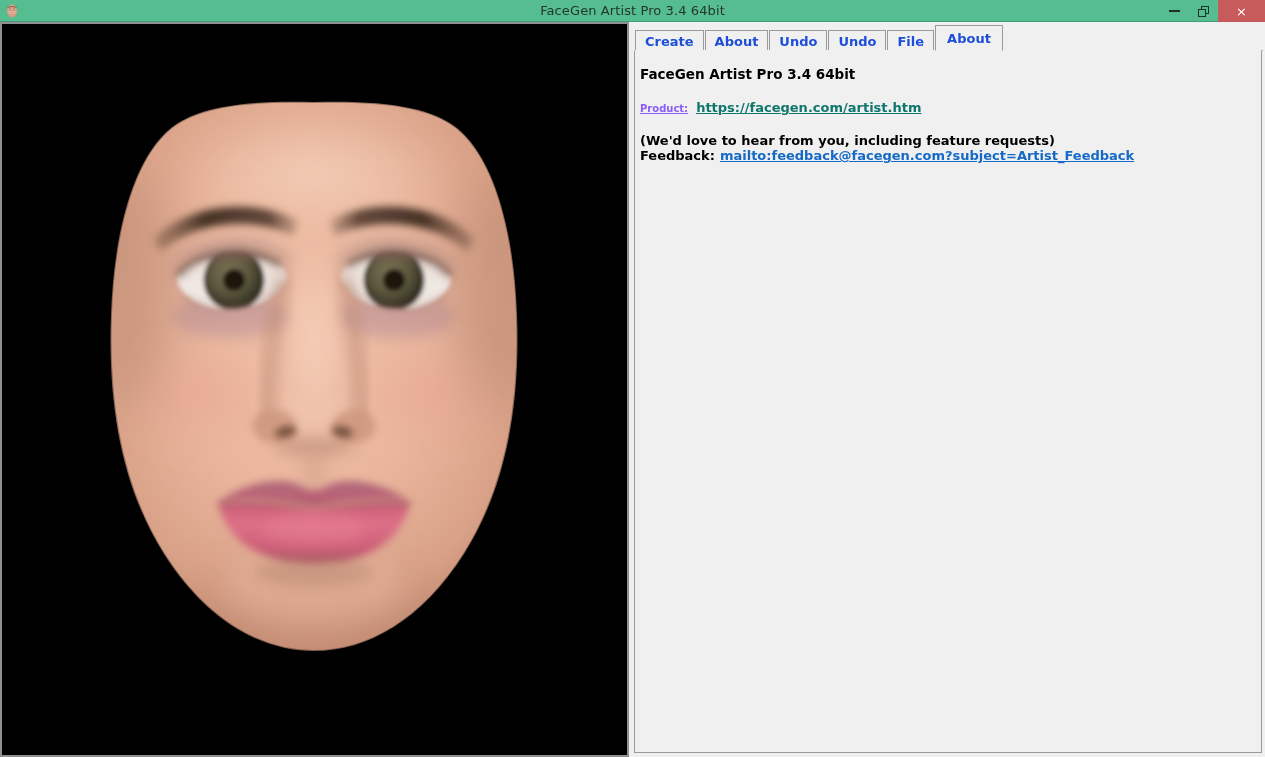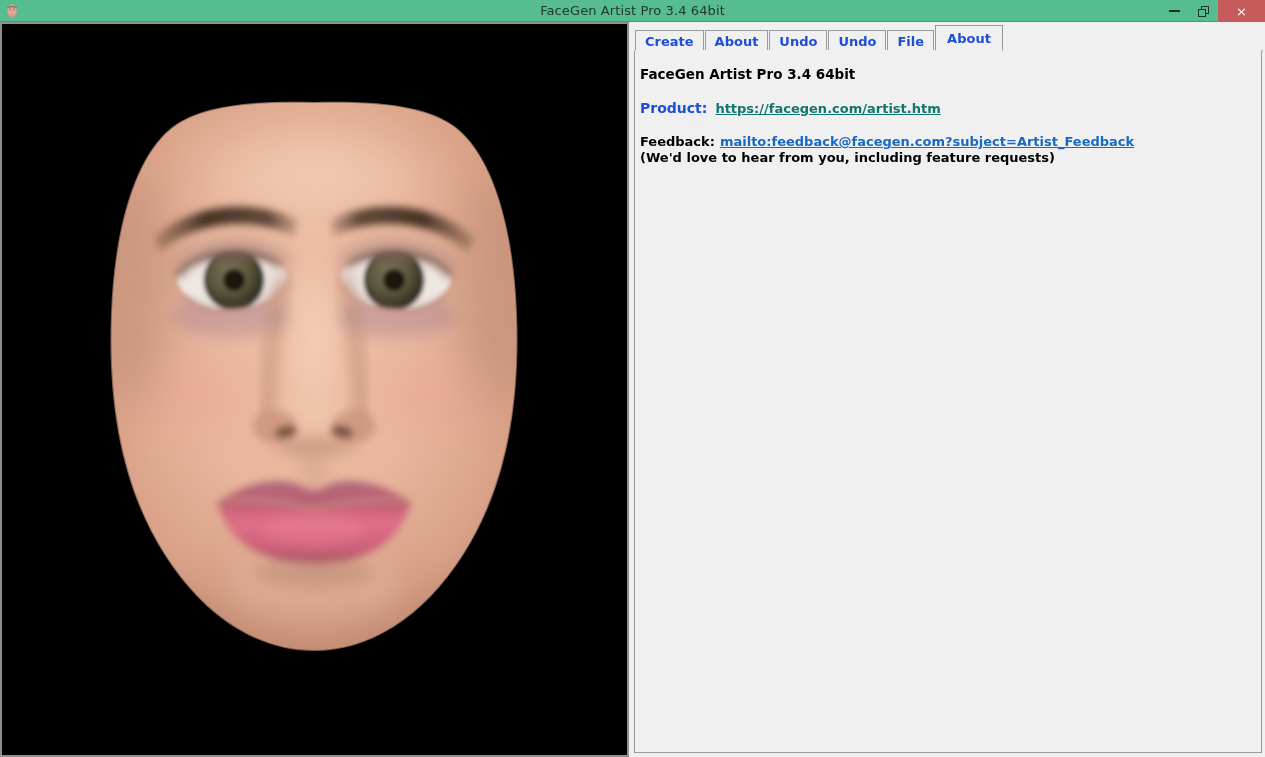--- a/index.html
+++ b/index.html
@@ -217,23 +217,24 @@
     white-space: nowrap;
   }
   .link-row {
     display: flex;
     align-items: baseline;
     margin-bottom: 18px;
     white-space: nowrap;
   }
   .link-label {
     font-weight: bold;
-    font-size: 14px;
-    color: #1d4ed8;
+    font-size: 10px;
+    color: #8b5cf6;
     flex: 0 0 auto;
+    text-decoration: underline;
   }
   .link-url {
     font-weight: bold;
     font-size: 13px;
     color: #0f766e;
     text-decoration: underline;
     cursor: pointer;
     margin-left: 8px;
     flex: 0 0 auto;
   }
@@ -514,24 +515,24 @@
         <div id="about-title">FaceGen Artist Pro 3.4 64bit</div>
 
         <div class="link-row">
           <span class="link-label">Product:</span>
           <span class="link-url">https://facegen.com/artist.htm</span>
         </div>
 
 
 
         <div id="feedback-block">
+          <div id="feedback-note">(We'd love to hear from you, including feature requests)</div>
           <div id="feedback-row">
             <span id="feedback-label">Feedback:</span>
             <span id="feedback-link">mailto:feedback@facegen.com?subject=Artist_Feedback</span>
           </div>
-          <div id="feedback-note">(We'd love to hear from you, including feature requests)</div>
         </div>
 
       </div>
     </div>
   </div>
 
 </div>
 
 </body></html>

